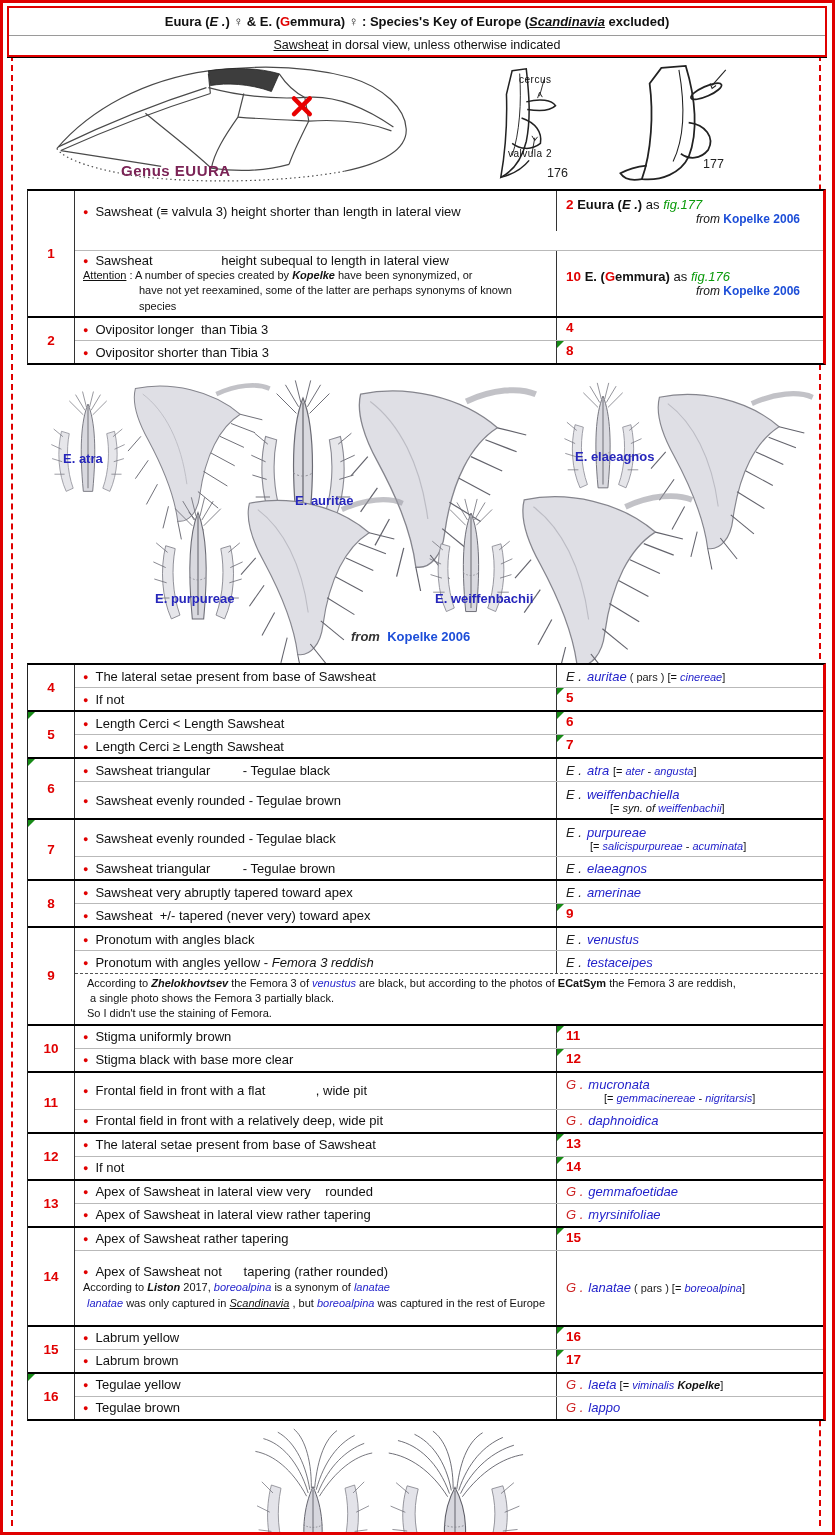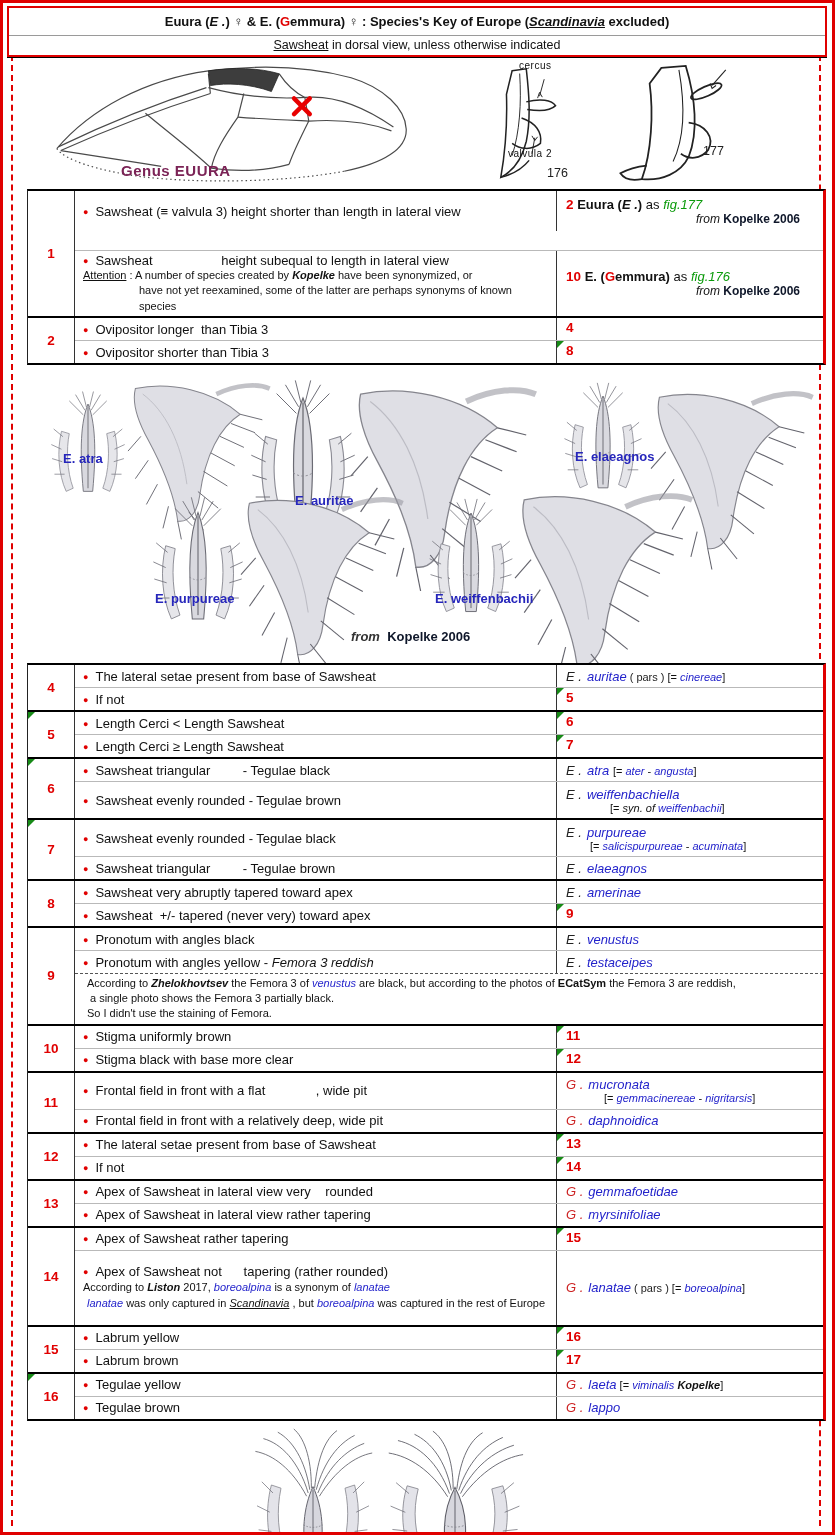--- a/index.html
+++ b/index.html
@@ -31,21 +31,21 @@
   .row:first-child{border-top:none;justify-content:flex-end;}
   .desc{flex:1;border-right:1px solid #333;padding:2px 6px 2px 8px;display:flex;flex-direction:column;justify-content:center;min-width:0;}
   .res{width:238px;flex:none;padding:2px 19px 2px 9px;position:relative;display:flex;flex-direction:column;justify-content:center;}
   .res.top{justify-content:flex-start;}
   .fullnote{border-top:1px dashed #555;padding:2px 6px 3px 12px;font-size:11px;line-height:1.35;}
   .h40{min-height:40px;} .h58{min-height:56px;margin-top:19px;} .h22{min-height:22px;} .h36{min-height:36px;} .h74{min-height:74px;}
   
   .cnr::before{content:"";position:absolute;left:0;top:0;border-top:7px solid #178a17;border-right:7px solid transparent;}
   
   .b{font-weight:bold;} .i{font-style:italic;} .u{text-decoration:underline;}
-  .red{color:#e00000;} .red2{color:#0f172a;} .grn{color:#0a9a0a;font-style:italic;}
+  .red{color:#e00000;} .red2{color:#1d4ed8;} .grn{color:#0a9a0a;font-style:italic;}
   .sm{font-size:11px;} .blt{color:#e00000;font-size:9px;margin-right:7px;vertical-align:1px;}
   .rn{color:#e00000;font-weight:bold;font-size:13.5px;}
   .pfx{font-style:italic;margin-right:5px;color:#222;}
   .pfxr{font-style:italic;margin-right:5px;color:#cc2222;}
   .spn{font-style:italic;color:#2323cb;}
   .pars{font-size:11px;color:#222;margin:0 3px;}
   .attn{font-size:11px;line-height:1.4;}
   .att-ind{padding-left:56px;}
   .fromline{text-align:right;padding-right:4px;font-size:12px;}
   .x2line{padding-left:44px;}
@@ -109,36 +109,36 @@
           <path d="M38,8 C40,40 38,70 30,95" stroke-width="1"></path>
           <path d="M45,38 C60,34 72,36 76,42 C70,48 58,48 46,46"></path>
           <path d="M40,55 C55,60 62,70 60,82 C50,90 38,88 30,82"></path>
           <path d="M18,118 C30,115 40,110 48,100"></path>
           <line x1="64" y1="14" x2="59" y2="32" stroke-width="1"></line>
           <path d="M57,34 L59,28 L62,33" stroke-width="1"></path>
           <line x1="51" y1="93" x2="54" y2="76" stroke-width="1"></line>
           <path d="M51,74 L54,79 L57,75" stroke-width="1"></path>
         </g>
       </svg>
-      <span class="tinylbl" style="left:516px;top:2px">cercus</span>
+      <span class="tinylbl" style="left:516px;top:16px">cercus</span>
       <span class="tinylbl" style="left:505px;top:90px">valvula 2</span>
       <span class="figno" style="left:544px;top:108px">176</span>
 
       <svg style="left:598px;top:6px" width="150" height="122" viewBox="0 0 150 125">
         <g fill="none" stroke="#222" stroke-width="1.8">
           <path d="M60,4 L85,2 C95,35 98,70 88,95 C80,112 60,120 40,118 C50,90 52,50 48,20 Z"></path>
           <path d="M78,6 C84,40 84,75 72,100" stroke-width="1.1"></path>
           <ellipse cx="106" cy="28" rx="17" ry="5" transform="rotate(-24 106 28)"></ellipse>
           <line x1="126" y1="6" x2="112" y2="22" stroke-width="1.1"></line>
           <path d="M110,20 L112,25 L116,22" stroke-width="1.1"></path>
           <path d="M88,60 C105,62 115,75 108,88 C100,98 88,98 80,92"></path>
           <path d="M40,118 C30,120 22,118 18,112 C25,108 35,105 45,104"></path>
         </g>
       </svg>
-      <span class="figno" style="left:700px;top:86px">177</span>
+      <span class="figno" style="left:700px;top:99px">177</span>
     </div>
 
     <div class="ktable">
       <div class="couplet">
         <div class="num">1</div>
         <div class="cbody">
           <div class="row h40">
             <div class="desc">
                 <div><span class="blt">●</span><span>Sawsheat (≡ valvula 3) height shorter than length in lateral view</span></div>
               </div>

